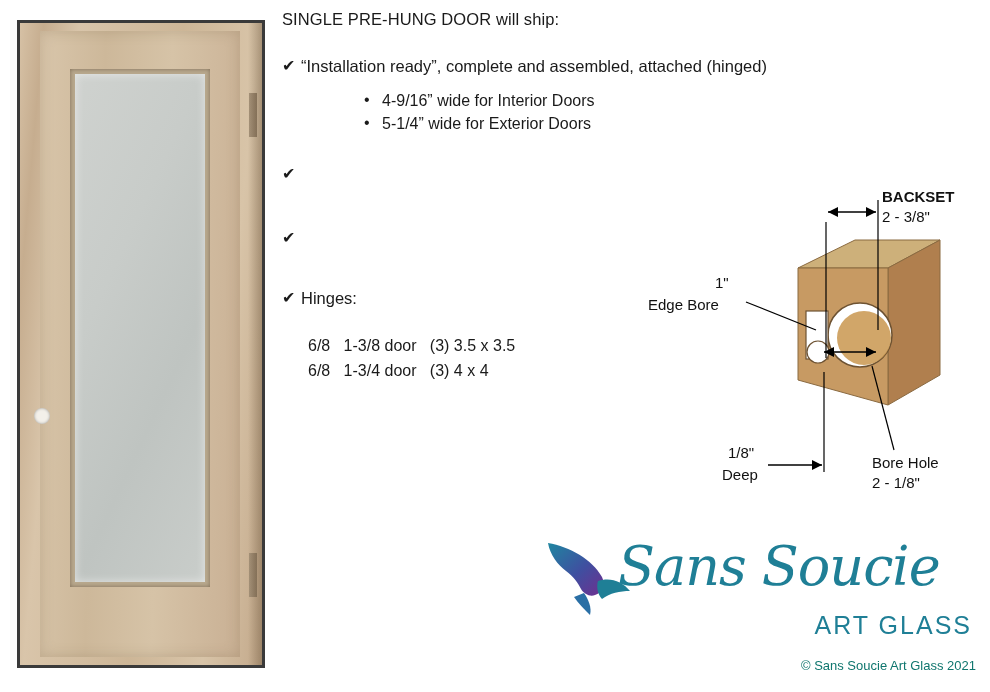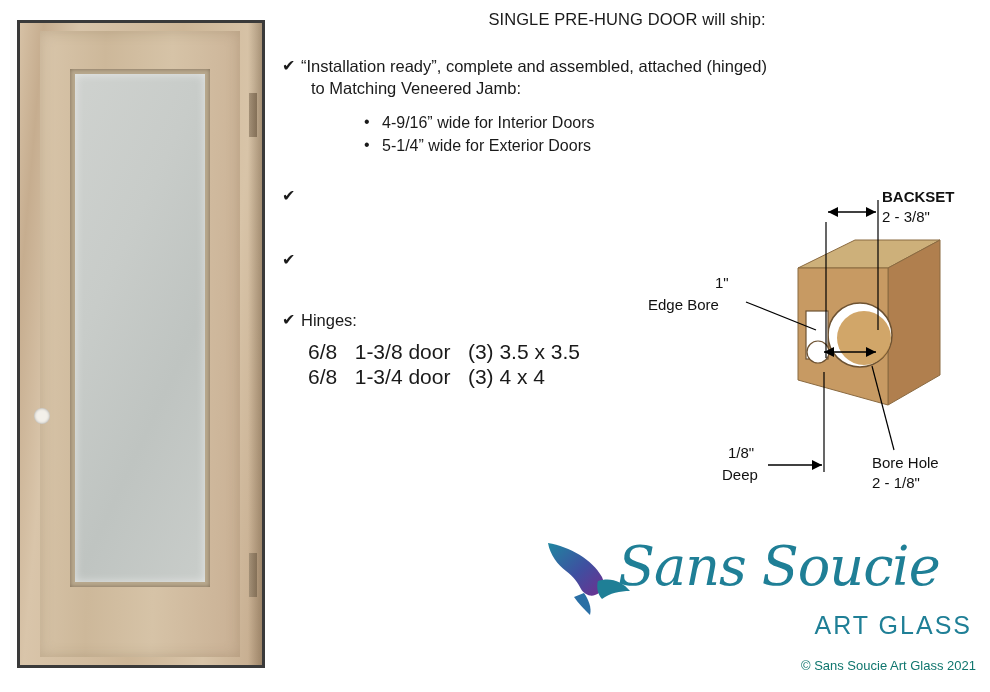--- a/index.html
+++ b/index.html
@@ -88,21 +88,20 @@
   #spec-panel {
     position: absolute;
     left: 282px;
     top: 10px;
     width: 690px;
   }
   #spec-heading {
     font-size: 16.5px;
     margin-bottom: 26px;
     letter-spacing: .1px;
-    text-align: center;
   }
   .spec-item {
     display: flex;
     align-items: flex-start;
     margin-bottom: 8px;
   }
   .check-icon {
     width: 19px;
     flex: 0 0 19px;
     font-size: 16px;
@@ -131,22 +130,22 @@
     position: absolute;
     left: 0;
     top: -1px;
     font-size: 16px;
   }
 
   .gap-lg { height: 34px; }
   .gap-md { height: 30px; }
 
   #hinge-table {
-    margin: 8px 0 0 26px;
-    font-size: 21px;
+    margin: 24px 0 0 26px;
+    font-size: 16px;
     line-height: 25px;
   }
   .hinge-row { white-space: pre; }
 
   
   #bore-diagram {
     position: absolute;
     left: 610px;
     top: 180px;
     width: 380px;
@@ -220,21 +219,20 @@
 </div>
 
 <div id="spec-panel">
 
   <div id="spec-heading">SINGLE PRE-HUNG DOOR will ship:</div>
 
   <div class="spec-item">
     <span class="check-icon">✔</span>
     <span class="spec-text">
       <span>“Installation ready”, complete and assembled, attached (hinged)</span>
-      <span class="line2">to Matching Veneered Jamb:</span>
     </span>
   </div>
 
   <ul id="bullet-list">
     <li>4-9/16” wide for Interior Doors</li>
     <li>5-1/4” wide for Exterior Doors</li>
   </ul>
 
   <div class="spec-item">
     <span class="check-icon">✔</span>

